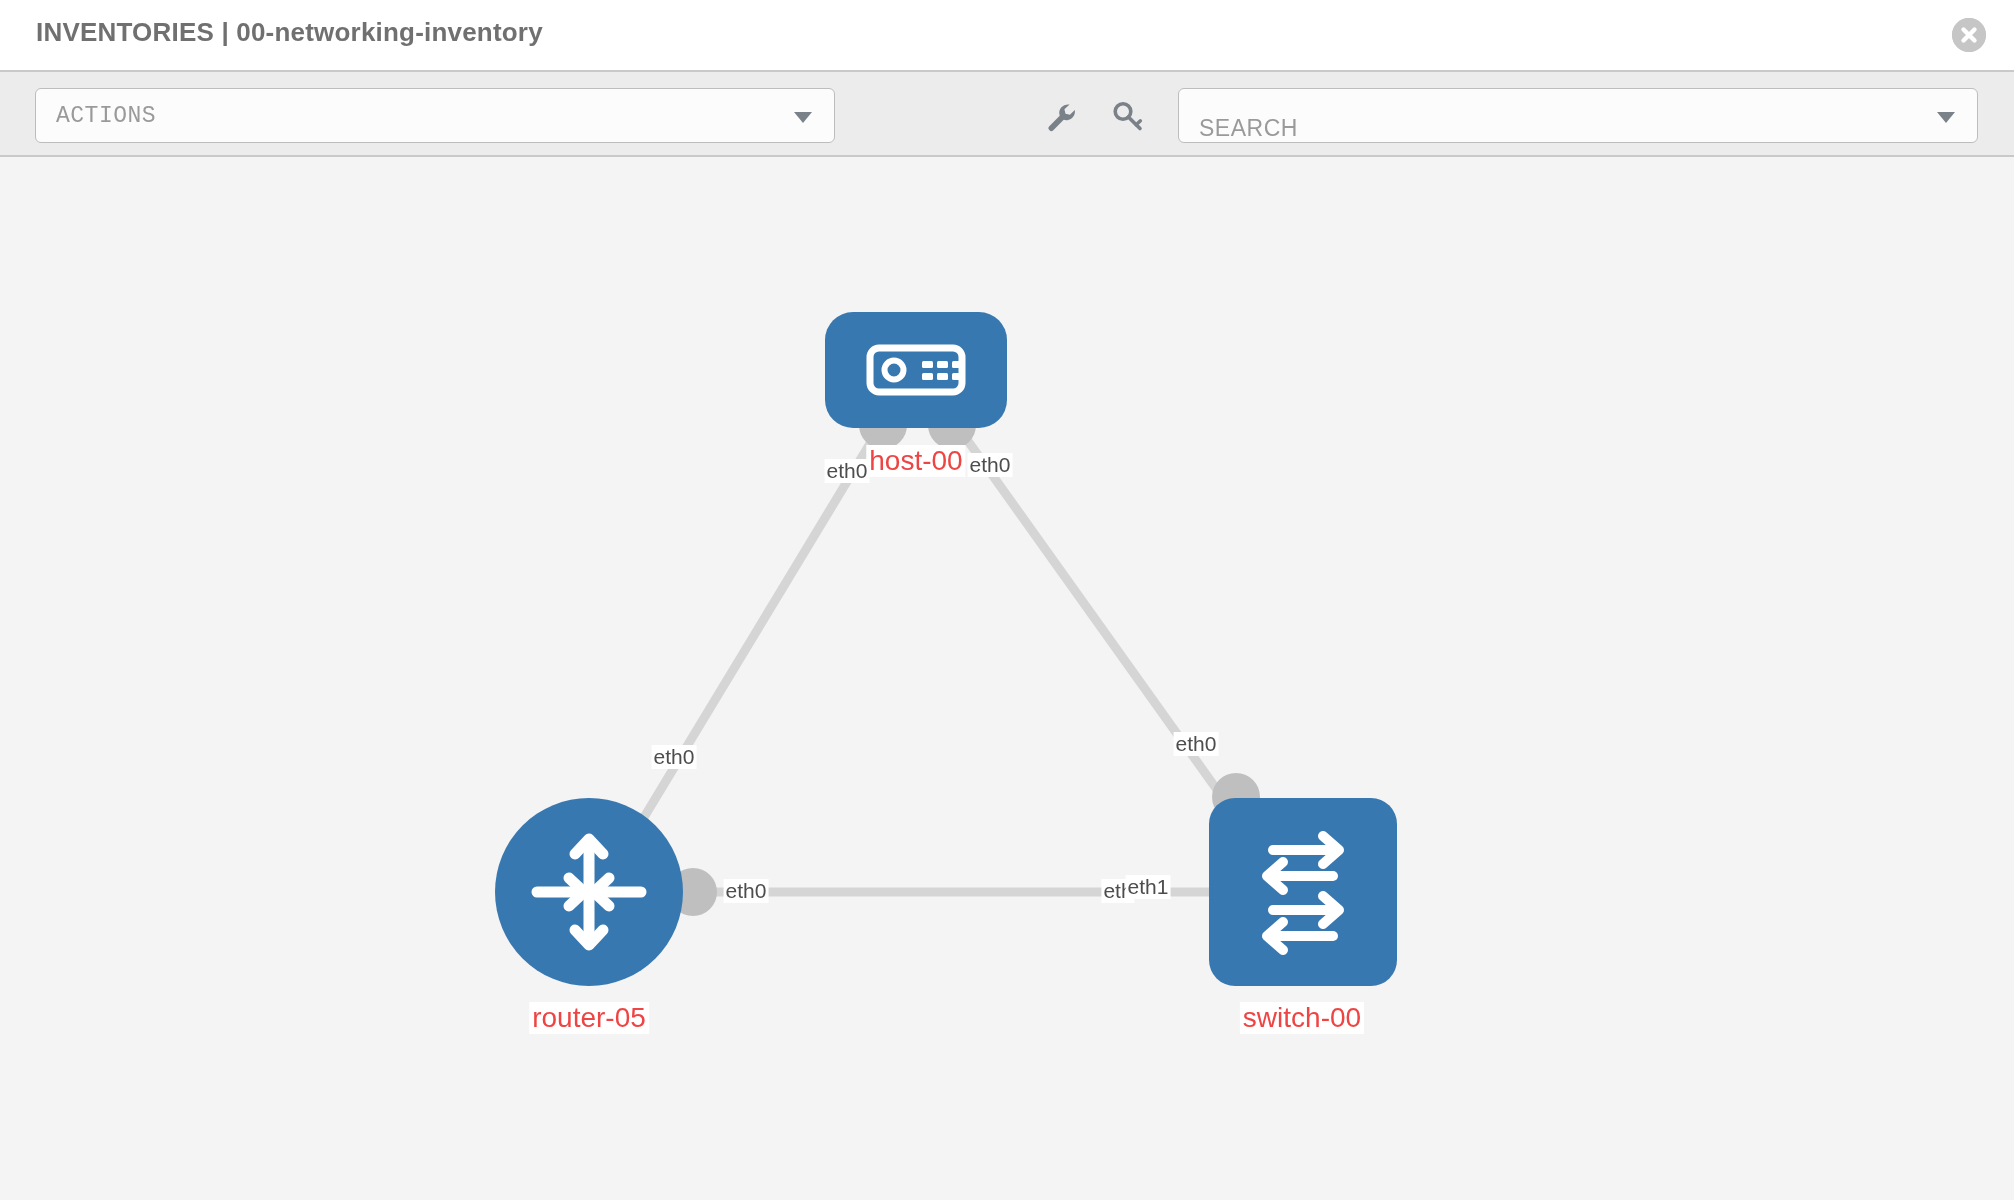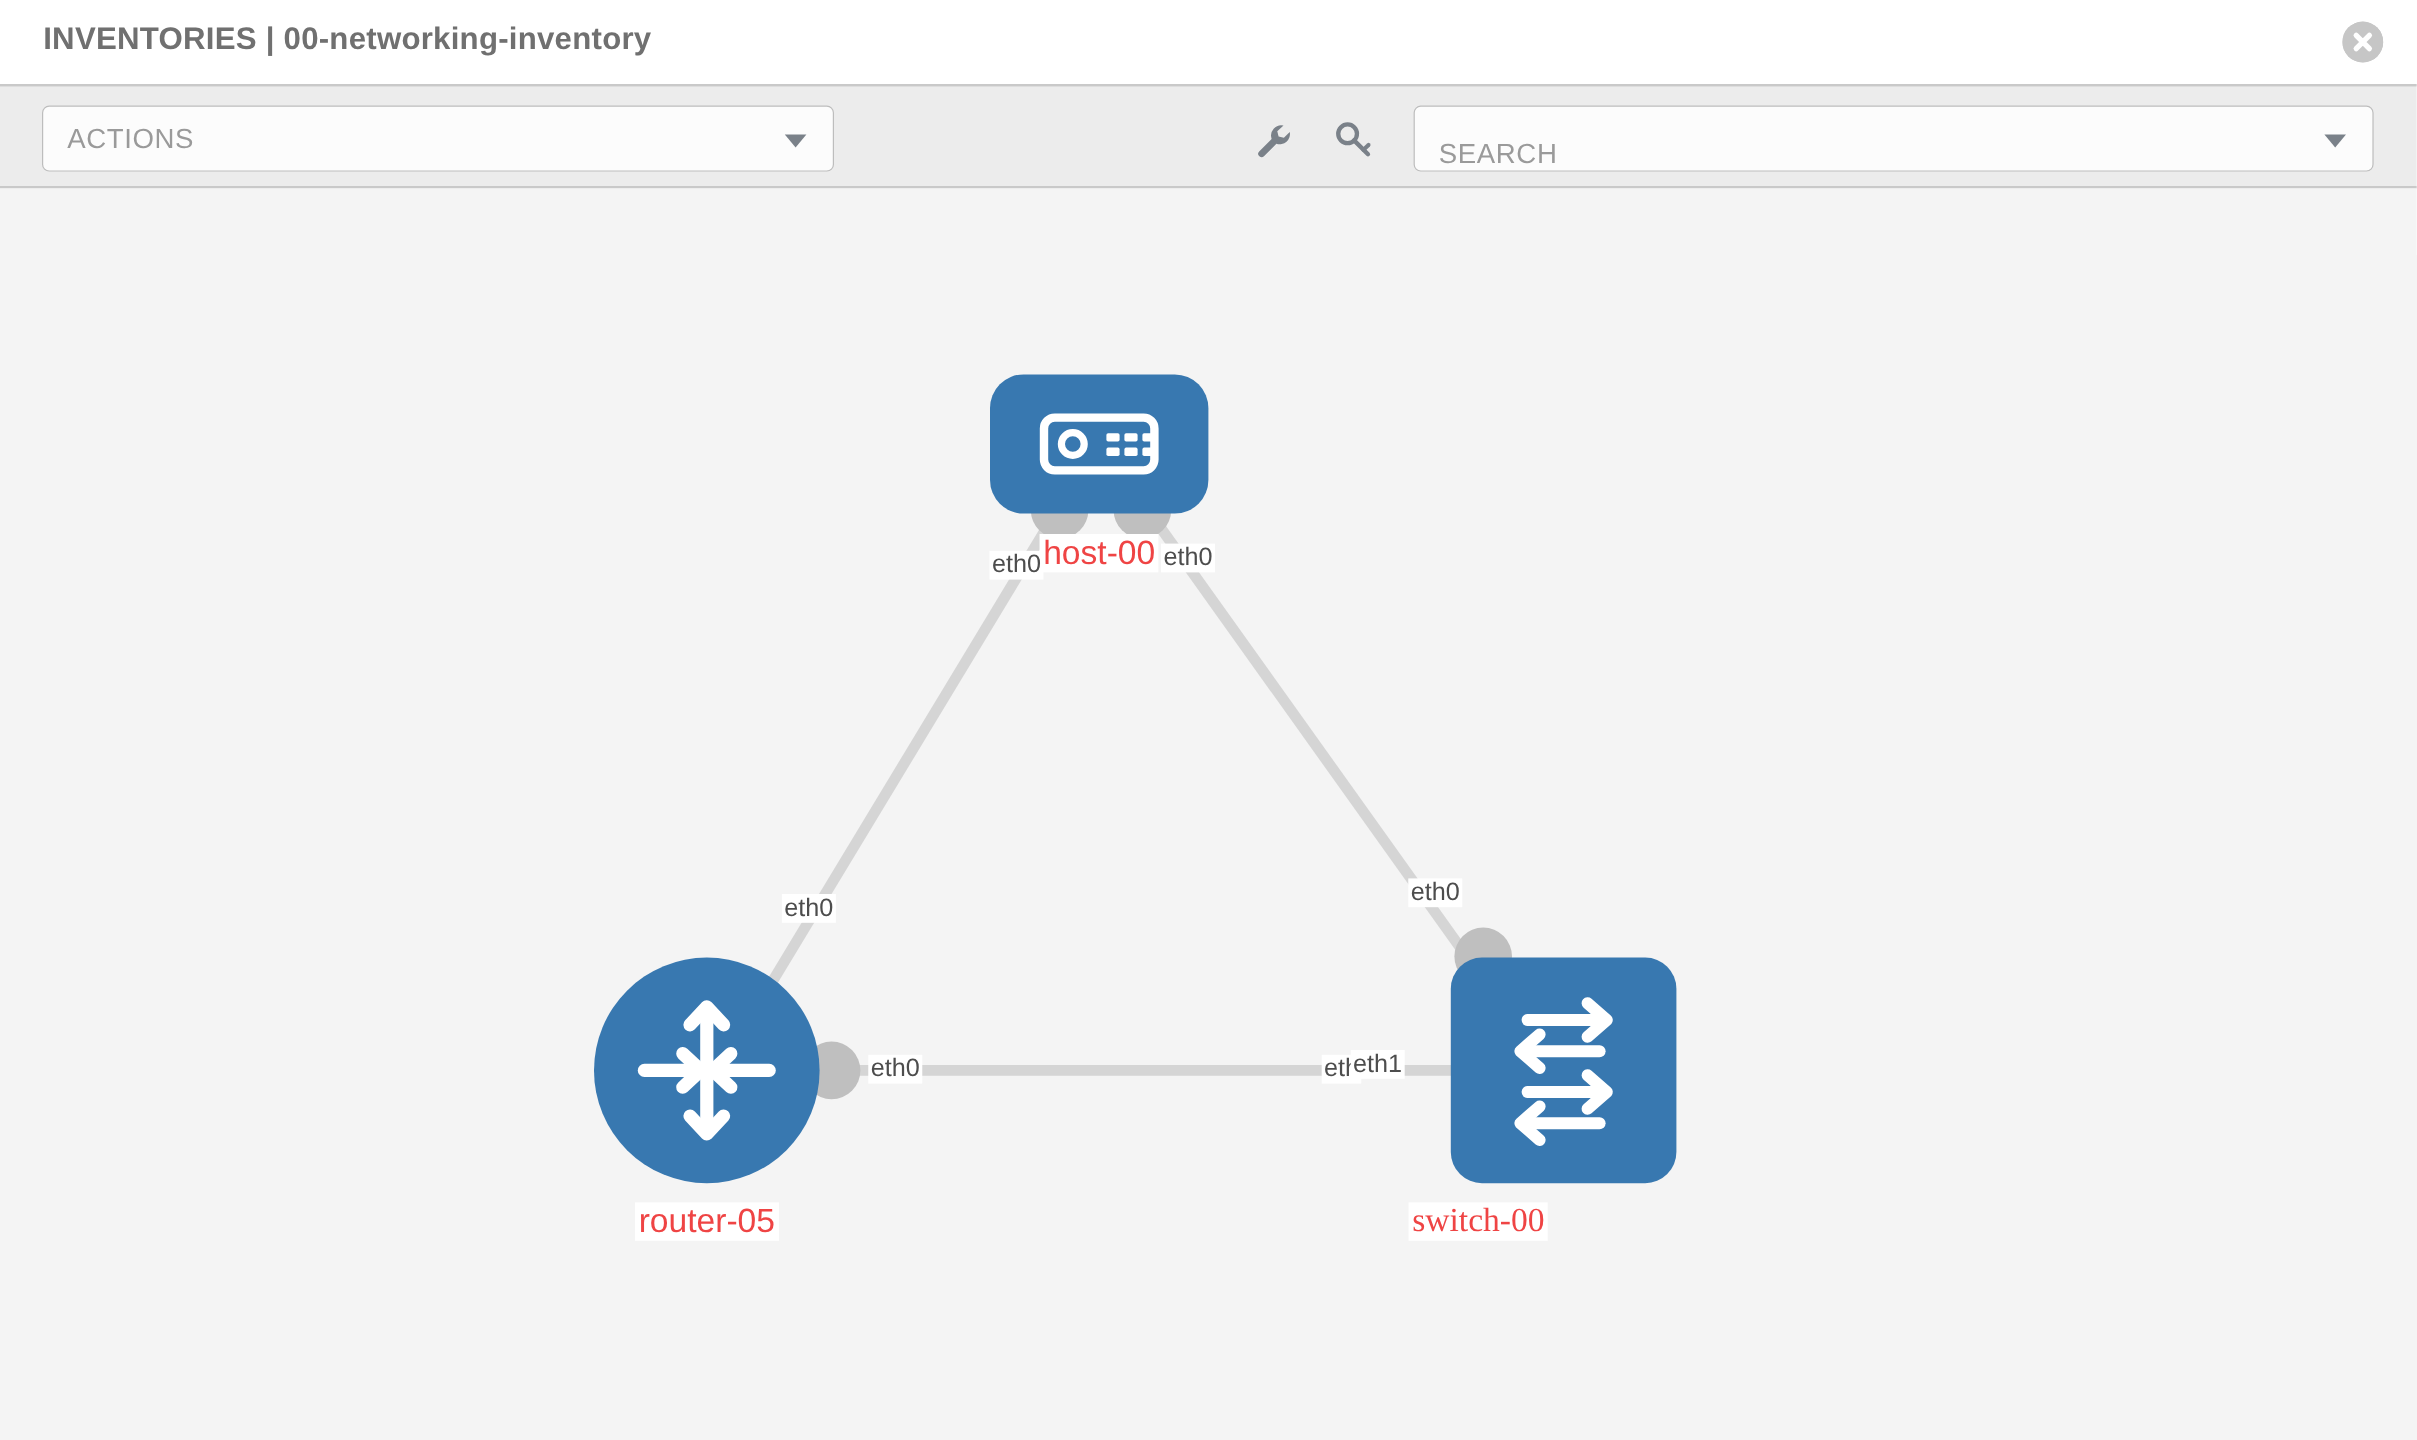--- a/index.html
+++ b/index.html
@@ -32,25 +32,26 @@
 
   
   .toolbar {
     position: absolute; left: 0; top: 70px; width: 2014px; height: 87px;
     background: #ececec;
     border-top: 2px solid #c9c9c9;
     border-bottom: 2px solid #c9c9c9;
   }
   .actions-select {
     position: absolute; left: 35px; top: 16px;
-    width: 660px; height: 55px;
+    width: 800px; height: 55px;
     background: #fcfcfc;
     border: 1px solid #bdbdbd; border-radius: 6px;
     display: flex; align-items: center;
     cursor: pointer;
+    font-family: Liberation Mono, monospace;
   }
   .actions-label {
     margin-left: 20px; font-size: 23px; color: #9a9a9a; letter-spacing: 0.5px;
   }
   .caret {
     position: absolute; right: 22px; top: 50%;
     width: 0; height: 0; margin-top: -4px;
     border-left: 9px solid transparent;
     border-right: 9px solid transparent;
     border-top: 11px solid #7a8189;
@@ -210,21 +211,21 @@
       </g>
 
       <g transform="translate(1303,735)">
         <rect x="-94" y="-94" width="188" height="188" rx="26" ry="26" fill="#3878B0"></rect>
         <use href="#icon-switch"></use>
       </g>
     </svg>
 
     <div class="node-label" style="left:916px; top:288px;">host-00</div>
     <div class="node-label" style="left:589px; top:845px;">router-05</div>
-    <div class="node-label" style="left:1232px; top:845px;font-family:Liberation Serif, serif;">switch-00</div>
+    <div class="node-label" style="left:1302px; top:845px;">switch-00</div>
 
     <div class="iface-label" style="left:847px; top:302px;">eth0</div>
     <div class="iface-label" style="left:990px; top:296px;">eth0</div>
     <div class="iface-label" style="left:674px; top:588px;">eth0</div>
     <div class="iface-label" style="left:1196px; top:575px;">eth0</div>
     <div class="iface-label" style="left:746px; top:722px;">eth0</div>
     <div class="iface-label" style="left:1118px; top:722px;">eth</div>
     <div class="iface-label" style="left:1148px; top:718px;">eth1</div>
 
   </div>

